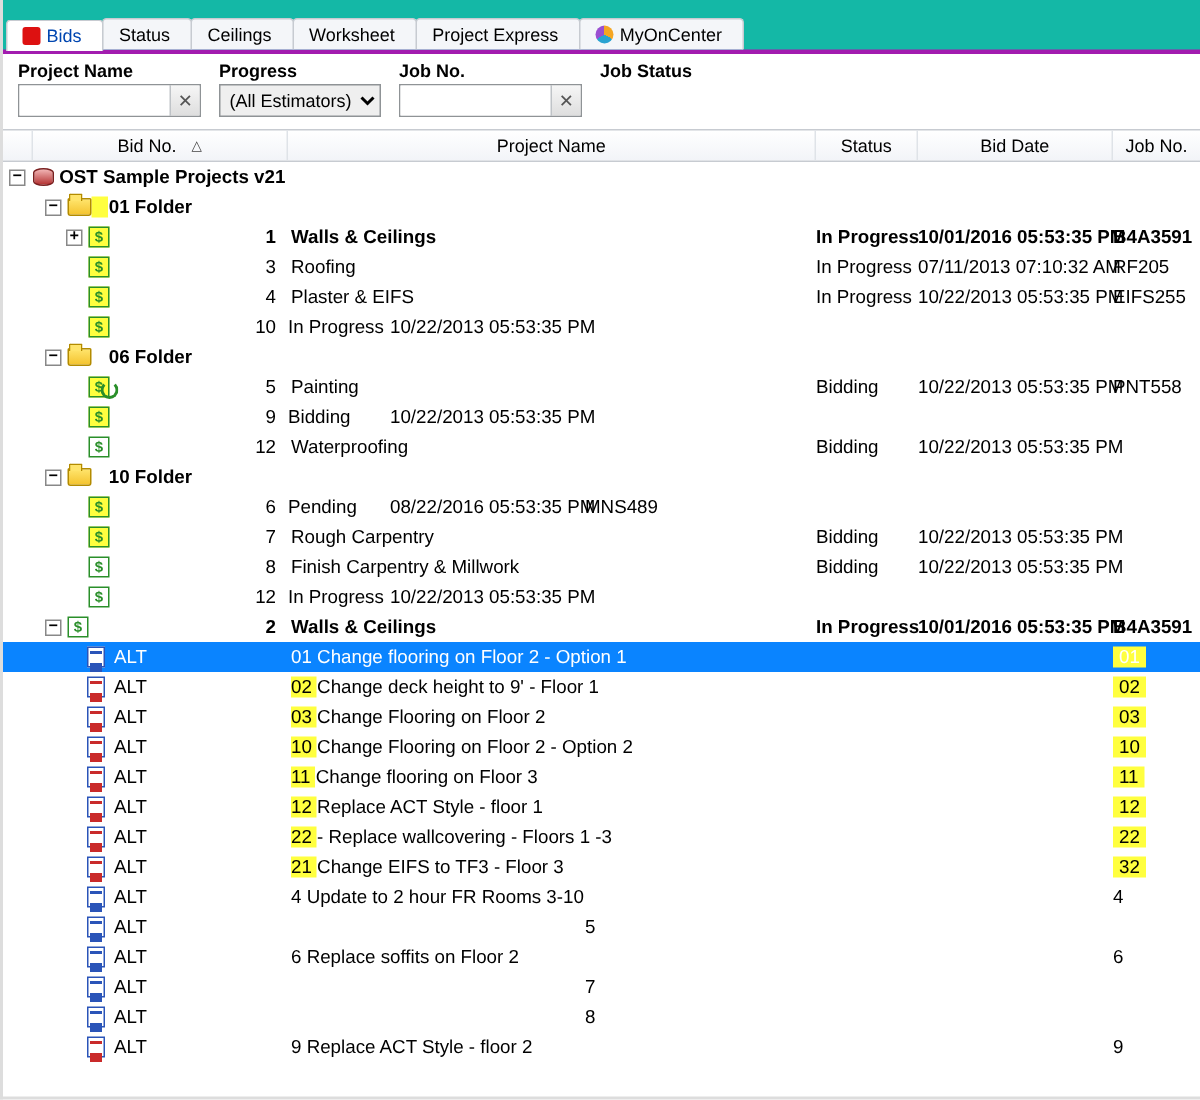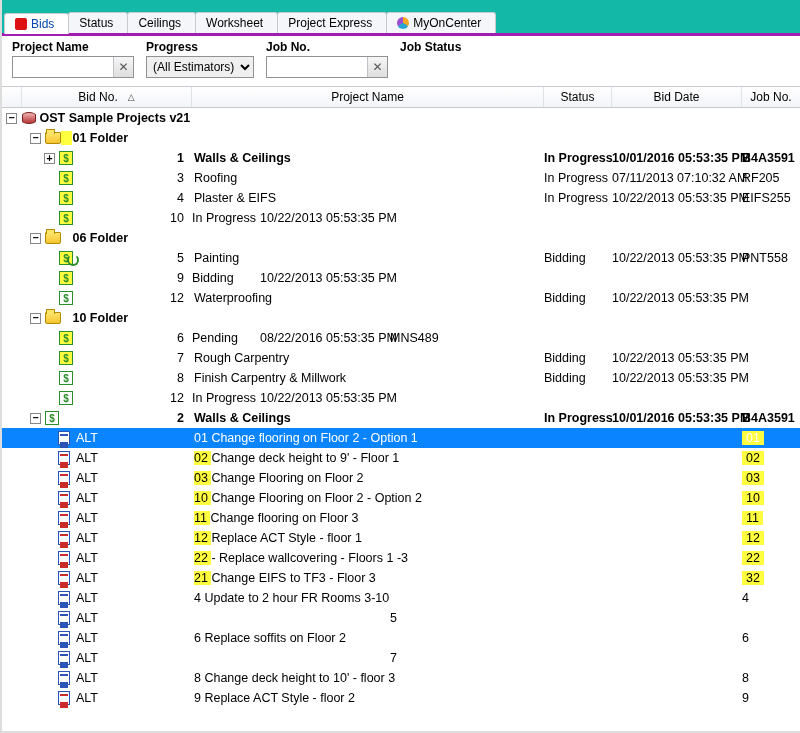--- a/index.html
+++ b/index.html
@@ -677,23 +677,20 @@
          7
        </div>
      </div>
     <div class="row ">
        <div class="cell-icon"></div>
        <div class="cell-bidno">
          <span class="spacer" style="width:36px"></span>
          <span class="i-doc "></span>
          <span style="margin-left:6px">ALT</span>
        </div>
-       <div class="cell-name">
-         8&nbsp;Change deck height to 10' - floor 3
-       </div>
        <div class="cell-status"></div>
       <div class="cell-date"></div>
        <div class="cell-jobno">
          8
        </div>
      </div>
     <div class="row ">
        <div class="cell-icon"></div>
        <div class="cell-bidno">
          <span class="spacer" style="width:36px"></span>

